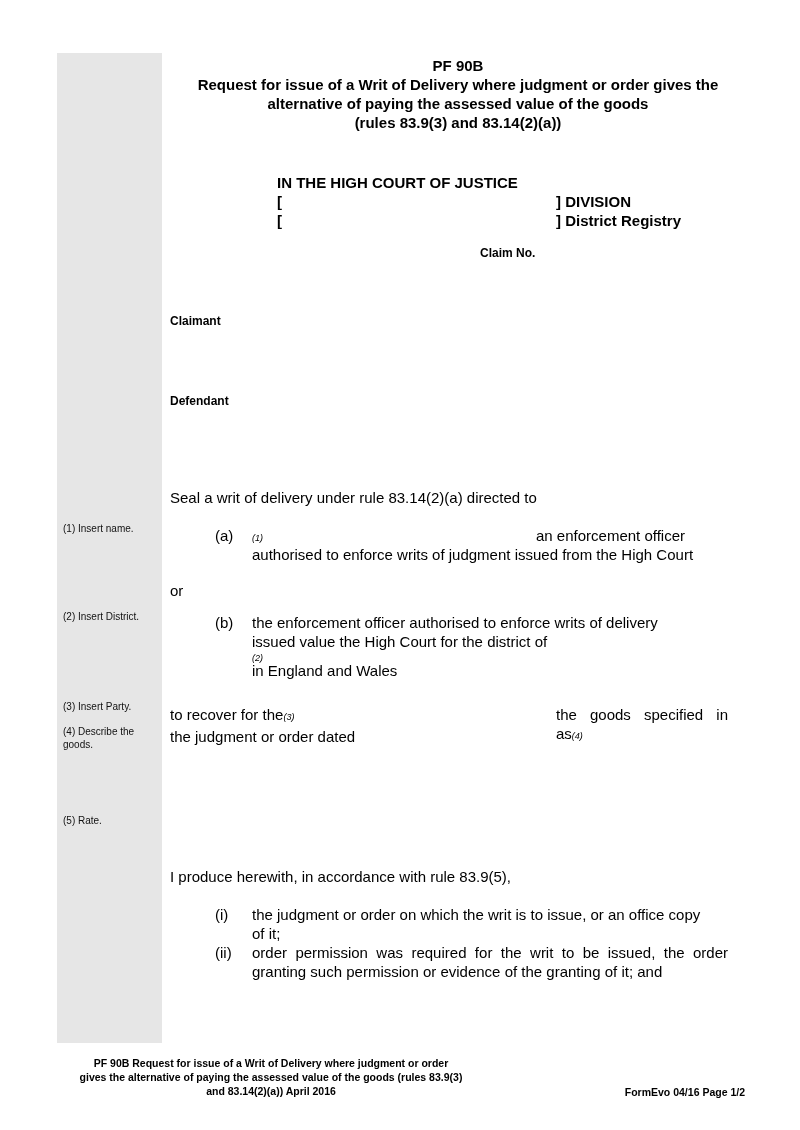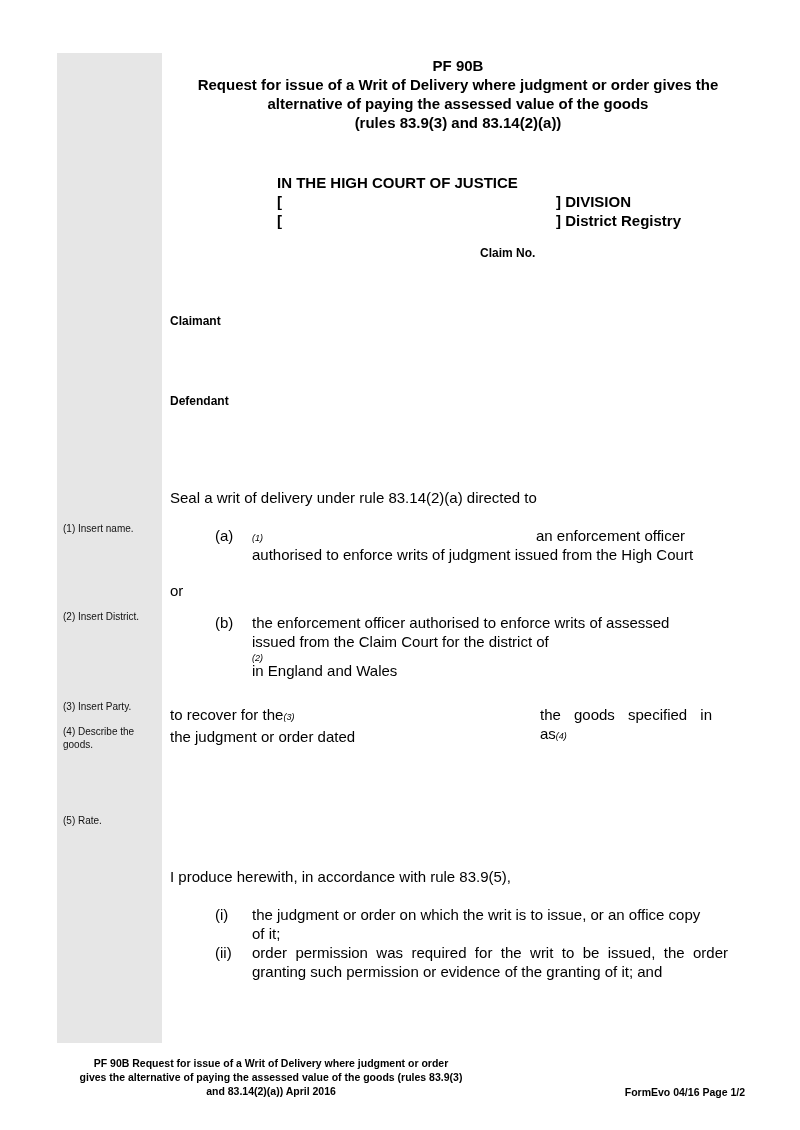--- a/index.html
+++ b/index.html
@@ -20,21 +20,21 @@
   .marker { position:absolute; left:215px; font-size:15px; line-height:19px; }
   .itemtext { position:absolute; left:252px; width:476px; font-size:15px; line-height:19px; }
   .itemtext > div { white-space:nowrap; }
   .itemtext > div.jline { white-space:normal; }
   .ref { font-size:9px; font-style:italic; letter-spacing:0; }
   .refline { line-height:10px; height:10px; }
   .jline { text-align:justify; text-align-last:justify; }
   .a-line1 { position:relative; height:19px; }
   .a-right { position:absolute; left:284px; top:0; white-space:nowrap; }
   .recover-left { position:absolute; left:170px; top:705px; font-size:15px; line-height:19px; white-space:nowrap; }
-  .recover-right { position:absolute; left:540px; top:705px; width:172px; font-size:15px; line-height:19px; }
+  .recover-right { position:absolute; left:556px; top:705px; width:172px; font-size:15px; line-height:19px; }
   .footer-left { position:absolute; left:56px; top:1056px; width:430px; font-size:10.5px; font-weight:bold; line-height:14px; white-space:nowrap;text-align:center; }
   .footer-right { position:absolute; right:55px; top:1086px; font-size:10.5px; font-weight:bold; white-space:nowrap; }
 </style>
 </head>
 <body>
 
 <div class="page">
 
   <div class="sidebar"></div>
 
@@ -76,22 +76,22 @@
       <span class="ref">(1)</span>
       <span class="a-right">an enforcement officer</span>
     </div>
     <div>authorised to enforce writs of judgment issued from the High Court</div>
   </div>
 
   <div class="bodyline" style="top:581px">or</div>
 
   <span class="marker" style="top:613px">(b)</span>
   <div class="itemtext" style="top:613px">
-    <div>the enforcement officer authorised to enforce writs of assessed</div>
-    <div>issued from the Claim Court for the district of</div>
+    <div>the enforcement officer authorised to enforce writs of delivery</div>
+    <div>issued value the High Court for the district of</div>
     <div class="refline">
       <span class="ref">(2)</span>
     </div>
     <div>in England and Wales</div>
   </div>
 
   <div class="recover-left">
     <div>
       <span>to recover for the</span><span class="ref">(3)</span>
     </div>

